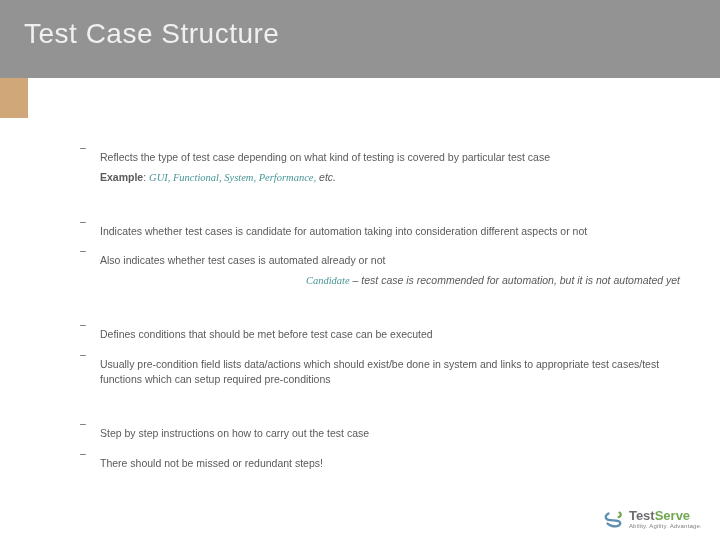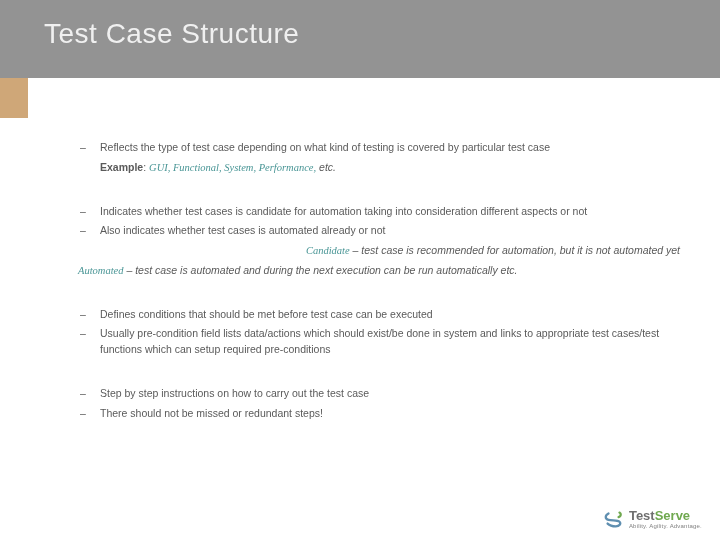--- a/index.html
+++ b/index.html
@@ -12,21 +12,21 @@
     overflow: hidden;
   }
   .header-bar {
     width: 100%;
     height: 78px;
     background: #939393;
     position: relative;
   }
   .title {
     position: absolute;
-    left: 44px;
+    left: 24px;
     top: 18px;
     font-size: 28px;
     font-weight: 400;
     color: #f0f0f0;
     letter-spacing: 0.5px;
     text-align: center;
   }
   .accent-block {
     position: absolute;
     left: 0;
@@ -48,21 +48,21 @@
   .row {
     display: flex;
     margin-bottom: 4px;
   }
   .dash {
     width: 22px;
     flex-shrink: 0;
     text-align: left;
     padding-left: 2px;
   }
-  .txt { flex: 1; }
+  .txt { flex: 1; margin-top: 10px; }
   .indent1 { padding-left: 22px; margin-bottom: 4px; }
   .indent2 { padding-left: 44px; margin-bottom: 4px; text-align: right; }
   .noindent { padding-left: 0; margin-bottom: 4px; }
   .em { font-style: italic; }
   .teal { color: #4a9696; font-family: Liberation Serif, serif; }
   .bold { font-weight: 700; text-align: right; }
   .logo {
     position: absolute;
     right: 18px;
     bottom: 10px;
@@ -108,21 +108,20 @@
     <div class="group">
       <div class="row">
         <div class="dash">–</div>
         <div class="txt"><span>Indicates whether test cases is candidate for automation taking into consideration different aspects or not</span></div>
       </div>
       <div class="row">
         <div class="dash">–</div>
         <div class="txt"><span>Also indicates whether test cases is automated already or not</span></div>
       </div>
       <div class="indent2"><span class="em teal">Candidate</span><span class="em"> – test case is recommended for automation, but it is not automated yet</span></div>
-      <div class="noindent"><span class="em teal">Automated</span><span class="em"> – test case is automated and during the next execution can be run automatically etc.</span></div>
     </div>
     <div class="group">
       <div class="row">
         <div class="dash">–</div>
         <div class="txt"><span>Defines conditions that should be met before test case can be executed</span></div>
       </div>
       <div class="row">
         <div class="dash">–</div>
         <div class="txt"><span>Usually pre-condition field lists data/actions which should exist/be done in system and links to appropriate test cases/test functions which can setup required pre-conditions</span></div>
       </div>

